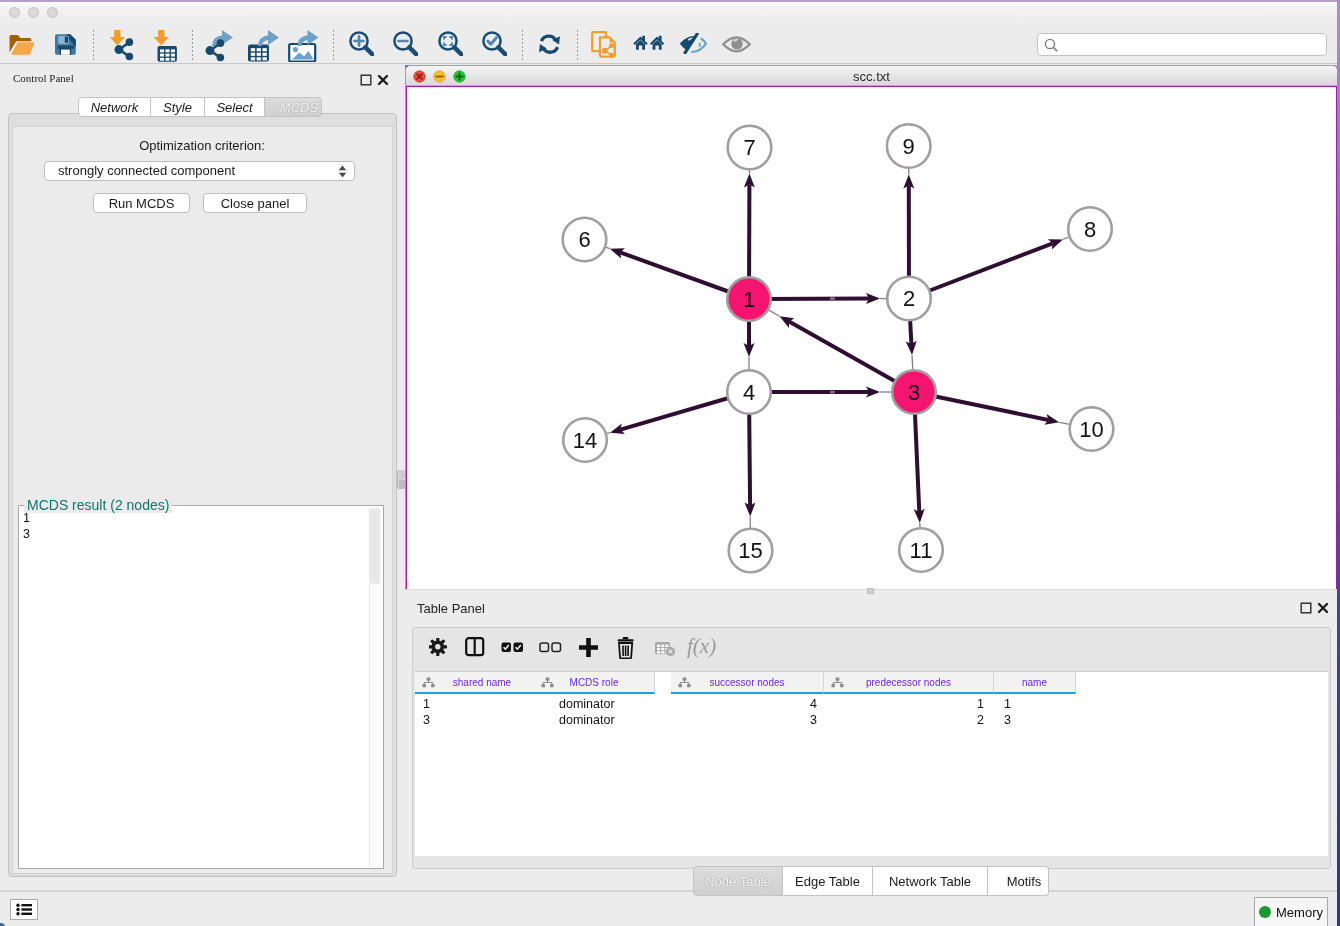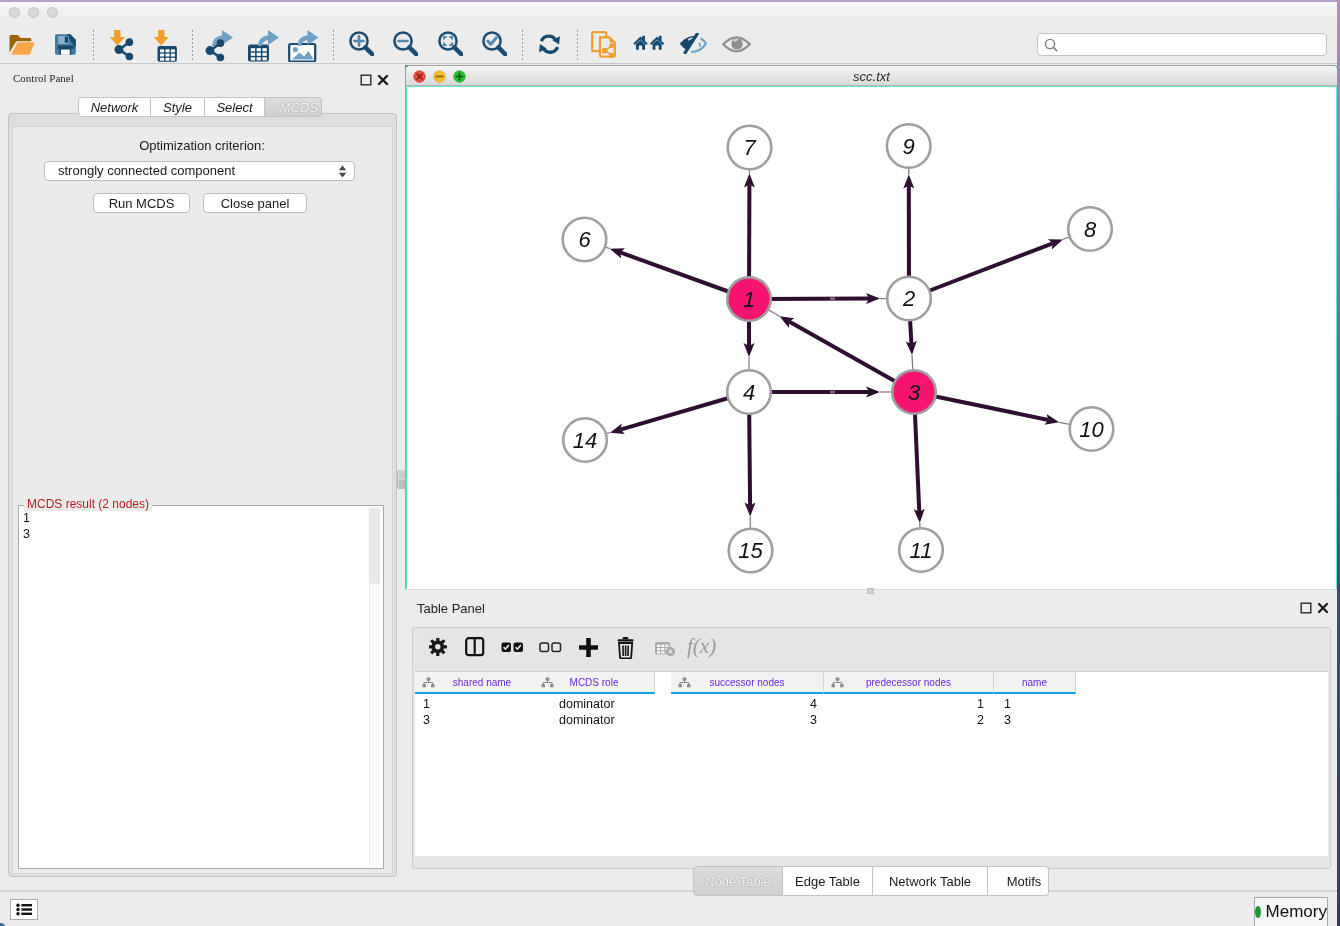--- a/index.html
+++ b/index.html
@@ -36,21 +36,21 @@
   border:1px solid #c3c3c3; border-left:none; display:flex; align-items:center;
   justify-content:center; padding-top:0px; }
 .tab.first { border-left:1px solid #c3c3c3; border-radius:4px 0 0 4px; }
 .tab.last { border-radius:0 4px 4px 0;padding-left:12px; }
 .tab.sel { background:linear-gradient(#dcdcdc,#d0d0d0); color:#f2f2f2;
   text-shadow:0 0 2px #9a9a9a; }
 .btn { position:absolute; background:#fff; border:1px solid #bdbdbd; border-radius:4px;
   font-size:13px; color:#1a1a1a; display:flex; align-items:center; justify-content:center; }
 
 #netwin { position:absolute; left:405px; top:65px; width:933px; height:525px;
-  background:#5eead4; border:1px solid #9f9f9f; border-bottom:1px solid #dcdcdc; border-radius:4px 4px 0 0;font-style:italic; }
+  background:#a21caf; border:1px solid #9f9f9f; border-bottom:1px solid #dcdcdc; border-radius:4px 4px 0 0; }
 #nettitle { position:absolute; left:0; top:0; width:931px; height:20px;
   background:linear-gradient(#f5f5f5,#d9d9d9); border-bottom:1px solid #b4b4b4;
   border-radius:4px 4px 0 0; }
 #netcanvas { position:absolute; left:1px; top:21px; width:929px; height:502px; background:#fff; }
 
 #tp-title { position:absolute; left:417px; top:601px; font-size:13px; color:#222; }
 #tp-toolbar { position:absolute; left:412px; top:627px; width:919px; height:242px;
   background:#e5e5e5; border:1px solid #cbcbcb; border-radius:3px; }
 #tbl-area { position:absolute; left:415px; top:671px; width:913px; height:185px; background:#fff;
   border-top:1px solid #cfcfcf; }
@@ -58,21 +58,21 @@
   border-right:1px solid #d4d4d4; border-bottom:2px solid #0ea5e9;
   font-size:10px; color:#6d28d9; text-align:center; line-height:22px; }
 .dcell { position:absolute; font-size:12.5px; color:#111; height:16px; line-height:16px; }
 
 #bottabs { position:absolute; left:693px; top:866px; display:flex; z-index:10; }
 .btab { height:30px; font-size:13px; }
 
 #statusbar { position:absolute; left:0; top:890px; width:1338px; height:35px;
   border-top:2px solid #d4d4d4; }
 #memorybtn { position:absolute; left:1254px; top:5px; width:74px; height:30px;
-  background:#f6f6f6; border:1px solid #a8a8a8; font-size:17px; color:#111;
+  background:#f6f6f6; border:1px solid #a8a8a8; font-size:13px; color:#111;
   display:flex; align-items:center; justify-content:center; gap:5px; }
 #listbtn { position:absolute; left:10px; top:7px; width:28px; height:21px;
   background:#fdfdfd; border:1px solid #ababab; display:flex; align-items:center; justify-content:center; }
 </style>
 </head>
 <body>
 <div id="wallpaper"></div>
 <div style="position:absolute;left:0;top:0;width:1340px;height:2px;background:#b59dc7;z-index:60"></div>
 <div style="position:absolute;left:1337px;top:0;width:3px;height:926px;background:linear-gradient(#ad90bf,#7a74a8 30%,#41497c 65%,#2c3e6d);z-index:60"></div>
 <div id="win">
@@ -260,21 +260,21 @@
   <div class="btn" style="left:203px; top:193px; width:104px; height:20px;">Close panel</div>
 
   <div class="abs" style="left:18px; top:505px; width:366px; height:364px; border:1px solid #a9a9a9;"></div>
 
   <div class="abs" style="left:19px; top:506px; width:364px; height:362px; background:#fff;">
     <div style="position:absolute; left:4px; top:4px; font-size:12.5px; color:#111; line-height:16px;">1<br>3</div>
     <div style="position:absolute; right:2px; top:1px; width:12px; height:360px; background:#fbfbfb; border-left:1px solid #e6e6e6;"></div>
     <div style="position:absolute; right:3px; top:2px; width:10px; height:76px; background:#e9e9e9; border-radius:2px;"></div>
   </div>
 
-  <div class="abs" style="left:24px; top:497px; background:#ebebeb; padding:0 3px; font-size:12px; color:#b91c1c; z-index:6;">MCDS result (2 nodes)</div>
+  <div class="abs" style="left:24px; top:497px; background:#ebebeb; padding:0 3px; font-size:14px; color:#0f766e; z-index:6;">MCDS result (2 nodes)</div>
   <div class="abs" style="left:397px; top:470px; width:6px; height:19px; background:#d9d9d9; border:1px solid #bababa; border-radius:2px;"></div>
 
   <div id="netwin">
     <svg class="abs" style="left:-1px;top:-1px;z-index:5" width="4" height="3" viewBox="0 0 4 3">
         <path d="M0 0 H4 L0 3 Z" fill="#4a77a8" opacity="0.9"></path>
       </svg>
     <div id="nettitle">
       <svg class="abs" style="left:7px; top:4px;" width="58" height="13" viewBox="0 0 58 13">
         <circle cx="6.5" cy="6.5" r="5.7" fill="#ee4b40" stroke="#ca3b31" stroke-width="0.8"></circle>
         <path d="M4 4 L9 9 M9 4 L4 9" stroke="#8d1d14" stroke-width="1.7" stroke-linecap="round"></path>

